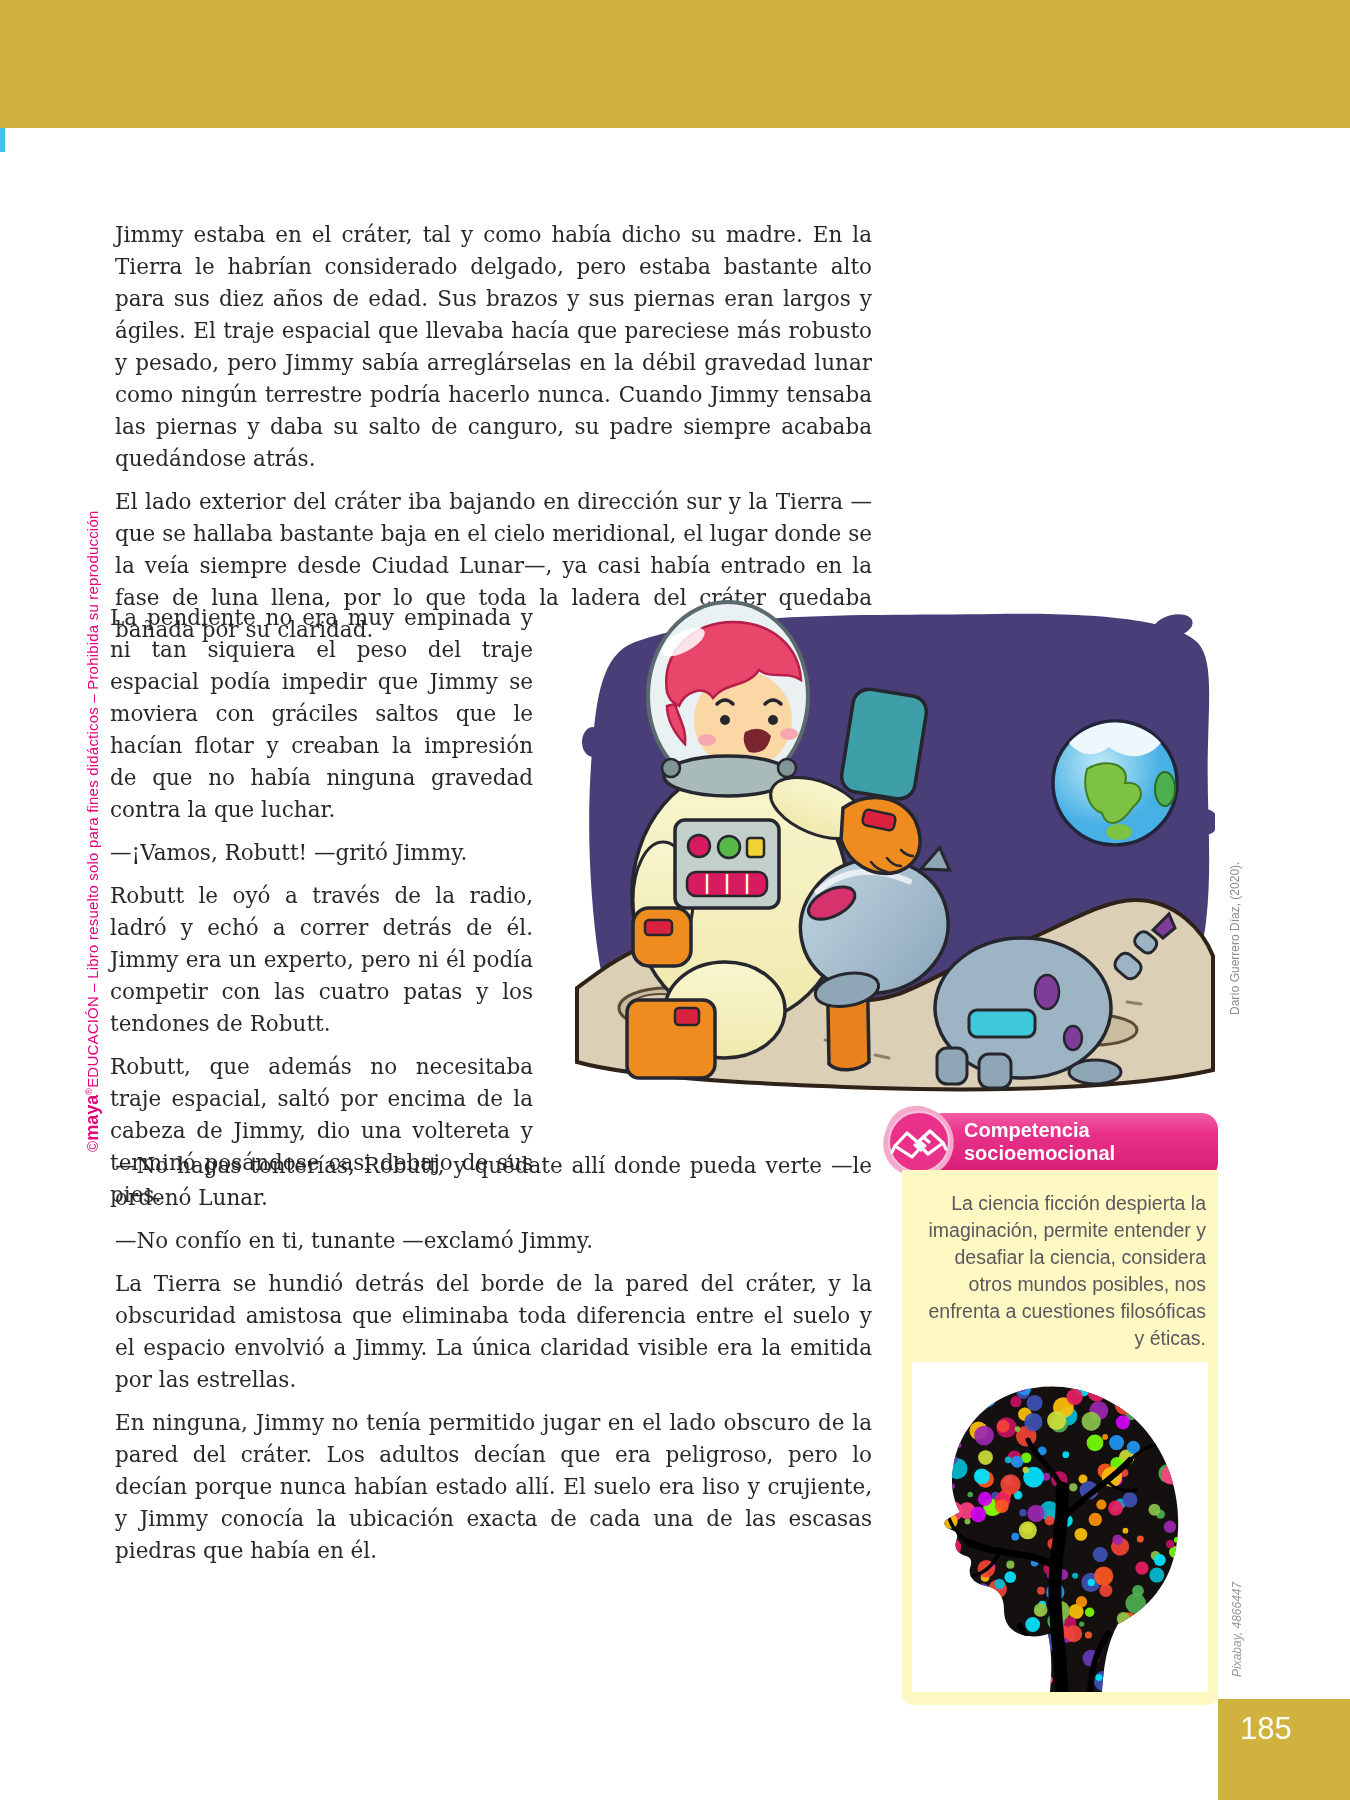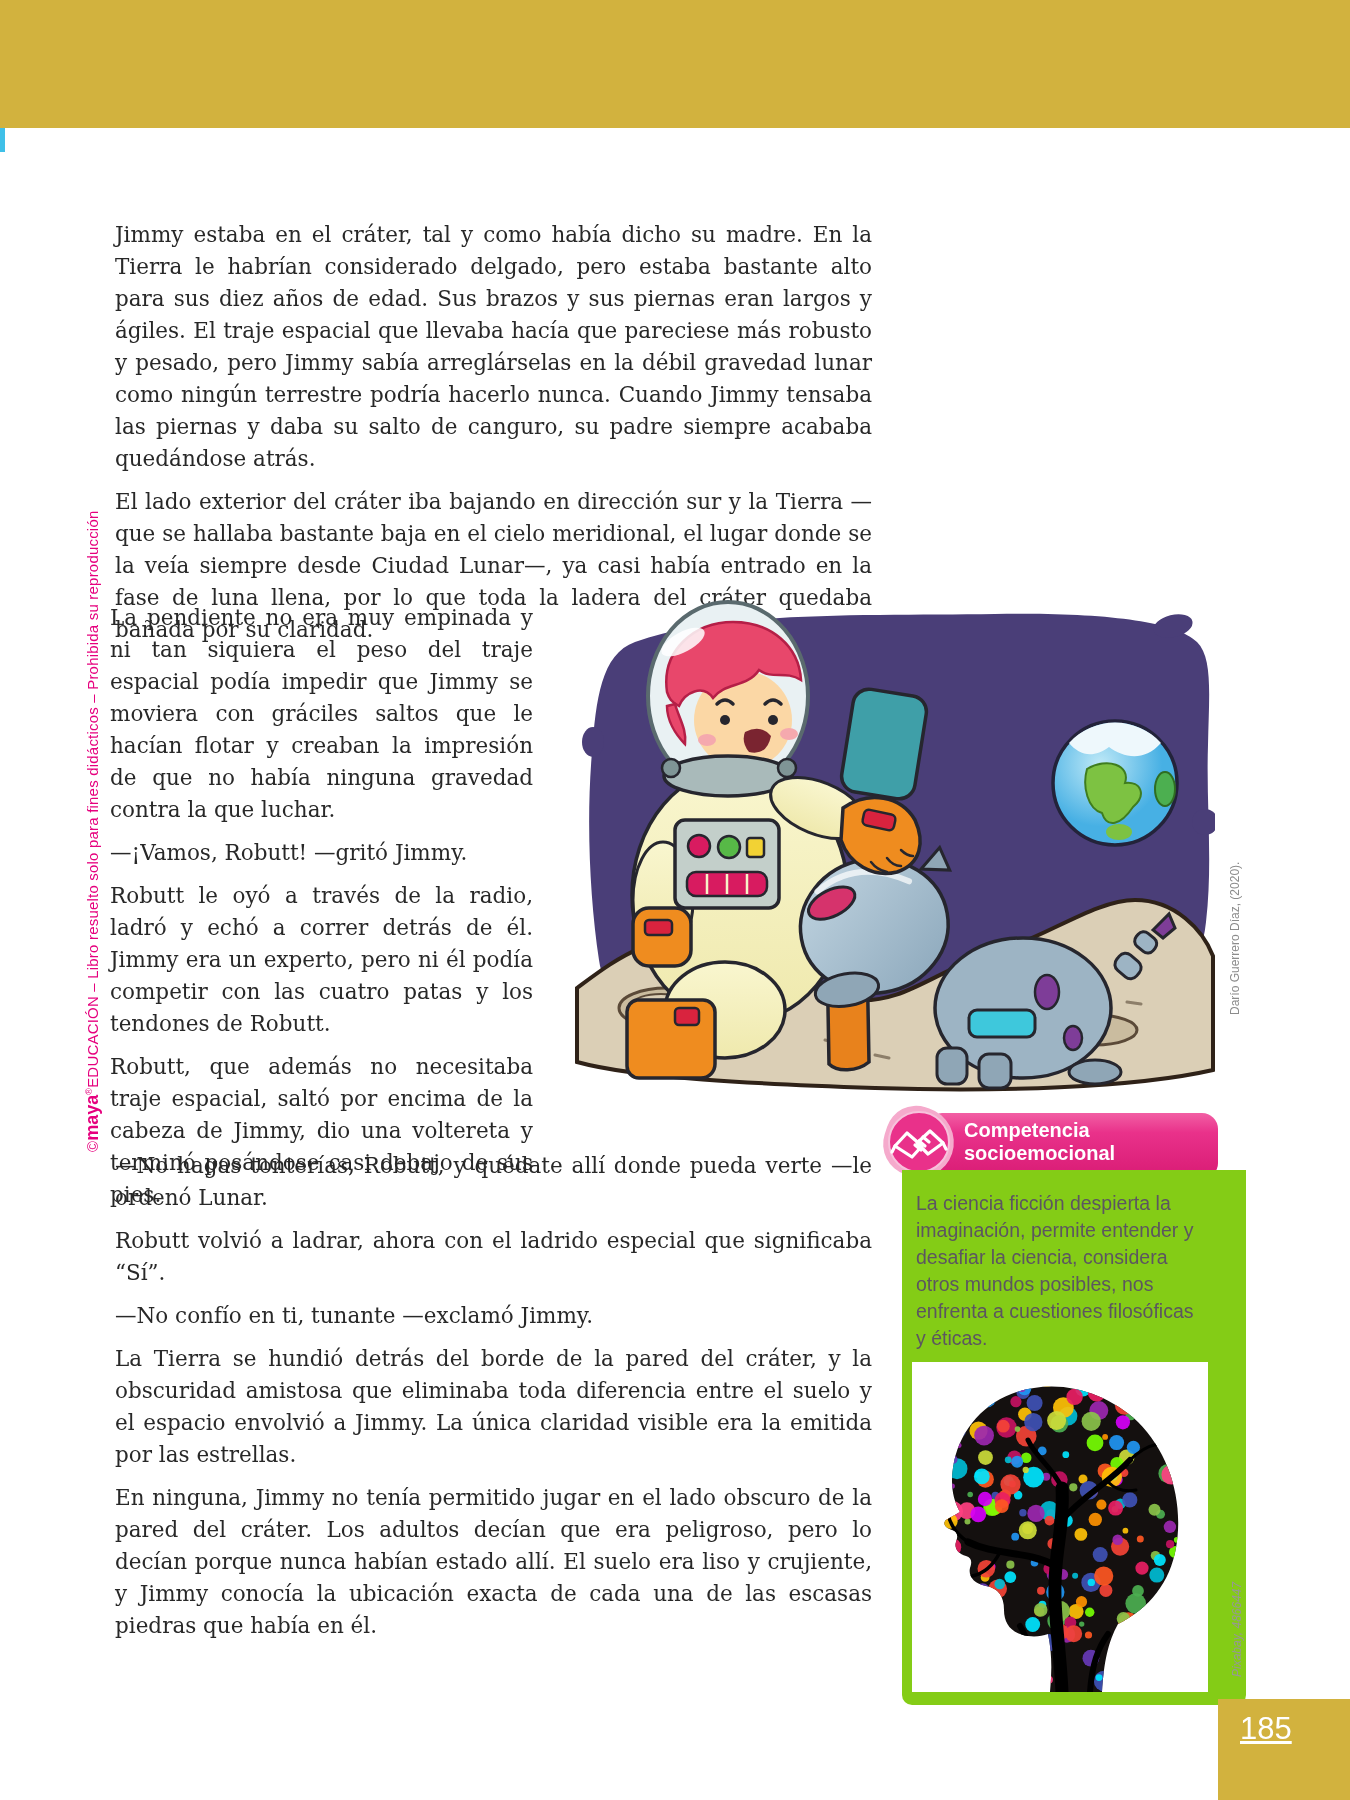--- a/index.html
+++ b/index.html
@@ -26,33 +26,33 @@
   
   .comp-banner{left:934px;top:1113px;width:284px;height:66px;
     background:linear-gradient(#f25fa4,#e9318a 30%,#d81b74);
     border-radius:8px 16px 16px 8px;}
   .comp-banner .ttl{position:absolute;left:30px;top:6px;color:#ffffff;
     font-family:"Liberation Sans",sans-serif;font-weight:bold;font-size:20px;line-height:23px;}
   .comp-blob{left:884px;top:1107px;width:70px;height:70px;background:#f5aacc;
     border-radius:46% 54% 52% 48%;transform:rotate(18deg);}
   .comp-circle{left:888px;top:1111px;width:62px;height:62px;background:#e9318a;
     border-radius:50%;border:2px solid #f7c2dc;box-sizing:border-box;}
-  .comp-box{left:902px;top:1170px;width:344px;height:535px;background:#84cc16;
-    border-radius:0 0 10px 10px;}
+  .comp-box{left:902px;top:1170px;width:316px;height:535px;background:#fef9c3;
+    border-radius:0 0 10px 10px;text-align:right;}
   .comp-box .txt{position:absolute;left:14px;top:20px;width:290px;
     font-family:"Liberation Sans",sans-serif;font-size:19.5px;line-height:27px;color:#5c5660;}
   .fig-frame{position:absolute;left:10px;top:192px;width:296px;height:330px;background:#ffffff;}
   
   .credit{color:#8c8c8c;font-family:"Liberation Sans",sans-serif;font-size:12px;
     white-space:nowrap;transform:rotate(-90deg);transform-origin:0 0;}
   .credit.pix{font-style:italic;color:#979797;}
   
   .pagebox{left:1218px;top:1699px;width:132px;height:101px;background:#d2b23e;}
   .pagebox .num{position:absolute;left:22px;top:12px;color:#ffffff;
-    font-family:"Liberation Sans",sans-serif;font-size:31px;text-decoration:underline;}
+    font-family:"Liberation Sans",sans-serif;font-size:31px;}
 </style>
 </head>
 <body>
 
 <div class="abs band"></div>
 <div class="abs tick"></div>
 
 <div class="abs side-notice">
   <span>©</span><span class="brand">maya</span><span class="reg">®</span><span>EDUCACIÓN</span><span> – Libro resuelto solo para fines didácticos – Prohibida su reproducción</span>
 </div>
@@ -62,21 +62,20 @@
   <p>El lado exterior del cráter iba bajando en dirección sur y la Tierra —que se hallaba bastante baja en el cielo meridional, el lugar donde se la veía siempre desde Ciudad Lunar—, ya casi había entrado en la fase de luna llena, por lo que toda la ladera del cráter quedaba bañada por su claridad.</p>
 </div>
 <div class="abs story blockB">
   <p>La pendiente no era muy empinada y ni tan siquiera el peso del traje espacial podía impedir que Jimmy se moviera con gráciles saltos que le hacían flotar y creaban la impresión de que no había ninguna gravedad contra la que luchar.</p>
   <p>—¡Vamos, Robutt! —gritó Jimmy.</p>
   <p>Robutt le oyó a través de la radio, ladró y echó a correr detrás de él. Jimmy era un experto, pero ni él podía competir con las cuatro patas y los tendones de Robutt.</p>
   <p>Robutt, que además no necesitaba traje espacial, saltó por encima de la cabeza de Jimmy, dio una voltereta y terminó posándose casi debajo de sus pies.</p>
 </div>
 <div class="abs story blockC">
   <p>—No hagas tonterías, Robutt, y quédate allí donde pueda verte —le ordenó Lunar.</p>
-  <p>Robutt volvió a ladrar, ahora con el ladrido especial que significaba “Sí”.</p>
   <p>—No confío en ti, tunante —exclamó Jimmy.</p>
   <p>La Tierra se hundió detrás del borde de la pared del cráter, y la obscuridad amistosa que eliminaba toda diferencia entre el suelo y el espacio envolvió a Jimmy. La única claridad visible era la emitida por las estrellas.</p>
   <p>En ninguna, Jimmy no tenía permitido jugar en el lado obscuro de la pared del cráter. Los adultos decían que era peligroso, pero lo decían porque nunca habían estado allí. El suelo era liso y crujiente, y Jimmy conocía la ubicación exacta de cada una de las escasas piedras que había en él.</p>
 </div>
 
 <div class="abs illus">
 <svg width="640" height="495" viewBox="0 0 640 495">
   <defs>
     <radialGradient id="earthG" cx="38%" cy="35%">
           <stop offset="0%" stop-color="#bfe9f7"></stop>

